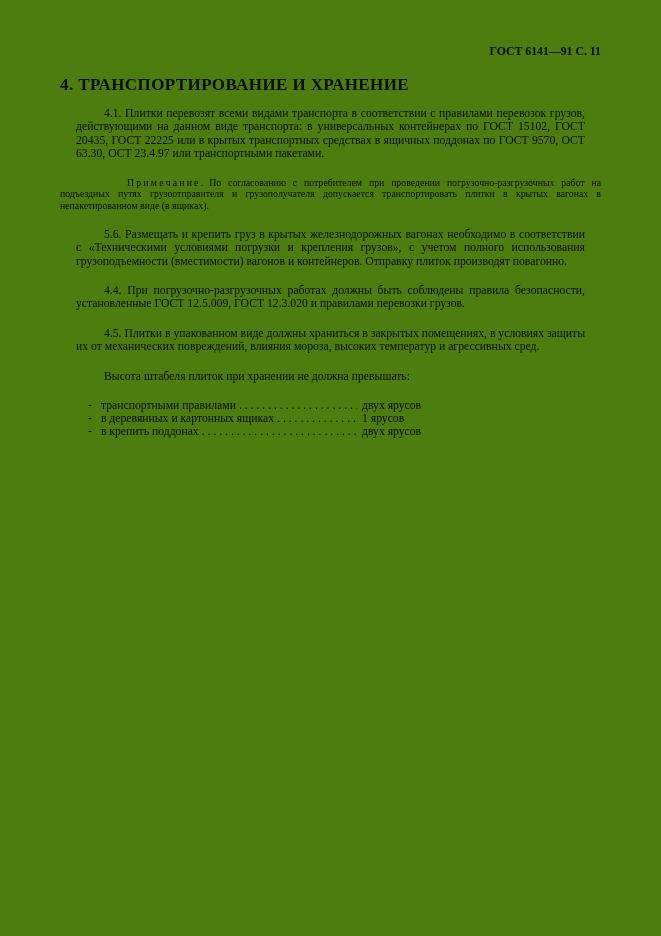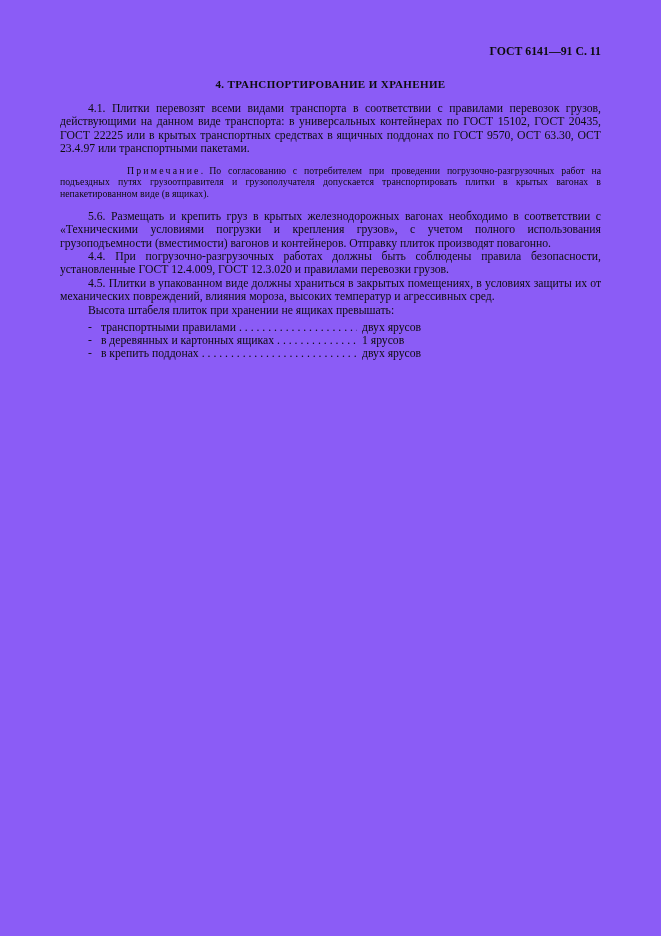--- a/index.html
+++ b/index.html
@@ -5,45 +5,44 @@
   html, body { margin: 0; padding: 0; }
   body {
     width: 661px; height: 936px;
     background: #ffffff;
     font-family: "Liberation Serif", serif;
     color: #0d0d0d;
   }
   .page {
     position: relative;
     width: 661px; height: 936px;
-    background: #8b5cf6;
+    background: #4d7c0f;
     overflow: hidden;
   }
   .content {
     position: absolute;
     left: 60px; top: 45px;
     width: 541px;
   }
   .running-head {
     text-align: right;
     font-weight: bold;
     font-size: 11.8px;
     line-height: 13px;
     margin: 0 0 20px 0;
   }
   .section-title {
-    text-align: center;
     font-weight: bold;
-    font-size: 11px;
+    font-size: 17px;
     line-height: 13px;
     letter-spacing: 0.4px;
     margin: 0 0 11px 0;
   }
   .para {
-    margin: 0;
+    margin: 16px;
     text-align: justify;
     text-indent: 28px;
     font-size: 11.7px;
     line-height: 13.4px;
   }
   .note {
     margin: 9px 0 10px 0;
     text-align: justify;
     text-indent: 28px;
     font-size: 9.8px;
@@ -84,25 +83,25 @@
 
     <h1 class="section-title">4. ТРАНСПОРТИРОВАНИЕ И ХРАНЕНИЕ</h1>
 
     <p class="para">4.1.  Плитки перевозят всеми видами транспорта в соответствии с правилами перевозок грузов, действующими на данном виде транспорта: в универсальных контейнерах по ГОСТ 15102, ГОСТ 20435, ГОСТ 22225 или в крытых транспортных средствах в ящичных поддонах по ГОСТ 9570, ОСТ 63.30, ОСТ 23.4.97 или транспортными пакетами.</p>
 
     <p class="note"><span class="note-label">Примечание.</span><span>По согласованию с потребителем при проведении погрузочно-разгрузочных работ на подъездных путях грузоотправителя и грузополучателя допускается транспортировать плитки в крытых вагонах в непакетированном виде (в ящиках).</span></p>
 
 
     <p class="para">5.6.  Размещать и крепить груз в крытых железнодорожных вагонах необходимо в соответствии с «Техническими условиями погрузки и крепления грузов», с учетом полного использования грузоподъемности (вместимости) вагонов и контейнеров. Отправку плиток производят повагонно.</p>
 
-    <p class="para">4.4.  При погрузочно-разгрузочных работах должны быть соблюдены правила безопасности, установленные ГОСТ 12.4.009, ГОСТ 12.3.020 и правилами перевозки грузов.</p>
+    <p class="para">4.4.  При погрузочно-разгрузочных работах должны быть соблюдены правила безопасности, установленные ГОСТ 12.5.009, ГОСТ 12.3.020 и правилами перевозки грузов.</p>
 
     <p class="para">4.5.  Плитки в упакованном виде должны храниться в закрытых помещениях, в условиях защиты их от механических повреждений, влияния мороза, высоких температур и агрессивных сред.</p>
 
-    <p class="para">Высота штабеля плиток при хранении не ящиках превышать:</p>
+    <p class="para">Высота штабеля плиток при хранении не должна превышать:</p>
 
     <div class="stack-list">
 
       <div class="stack-row">
         <span class="item-dash">-</span>
         <span class="item-label">транспортными правилами</span>
         <span class="dot-leader">. . . . . . . . . . . . . . . . . . . . . . . . . . . . . . . . . . . .</span>
         <span class="item-value">двух ярусов</span>
       </div>
 

